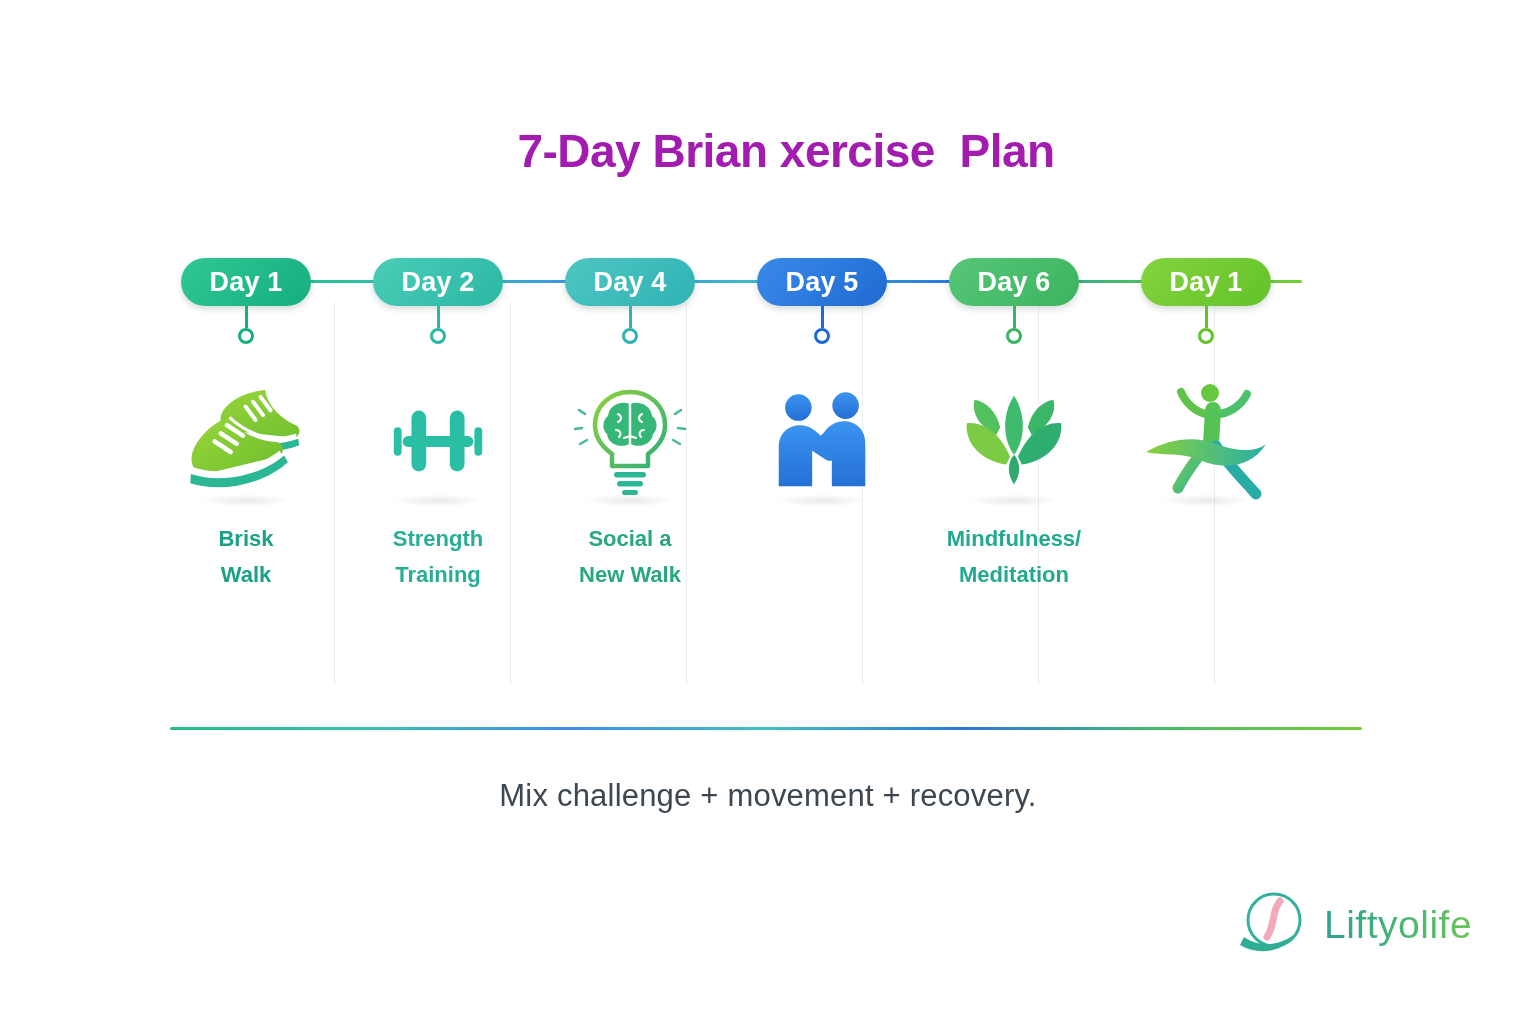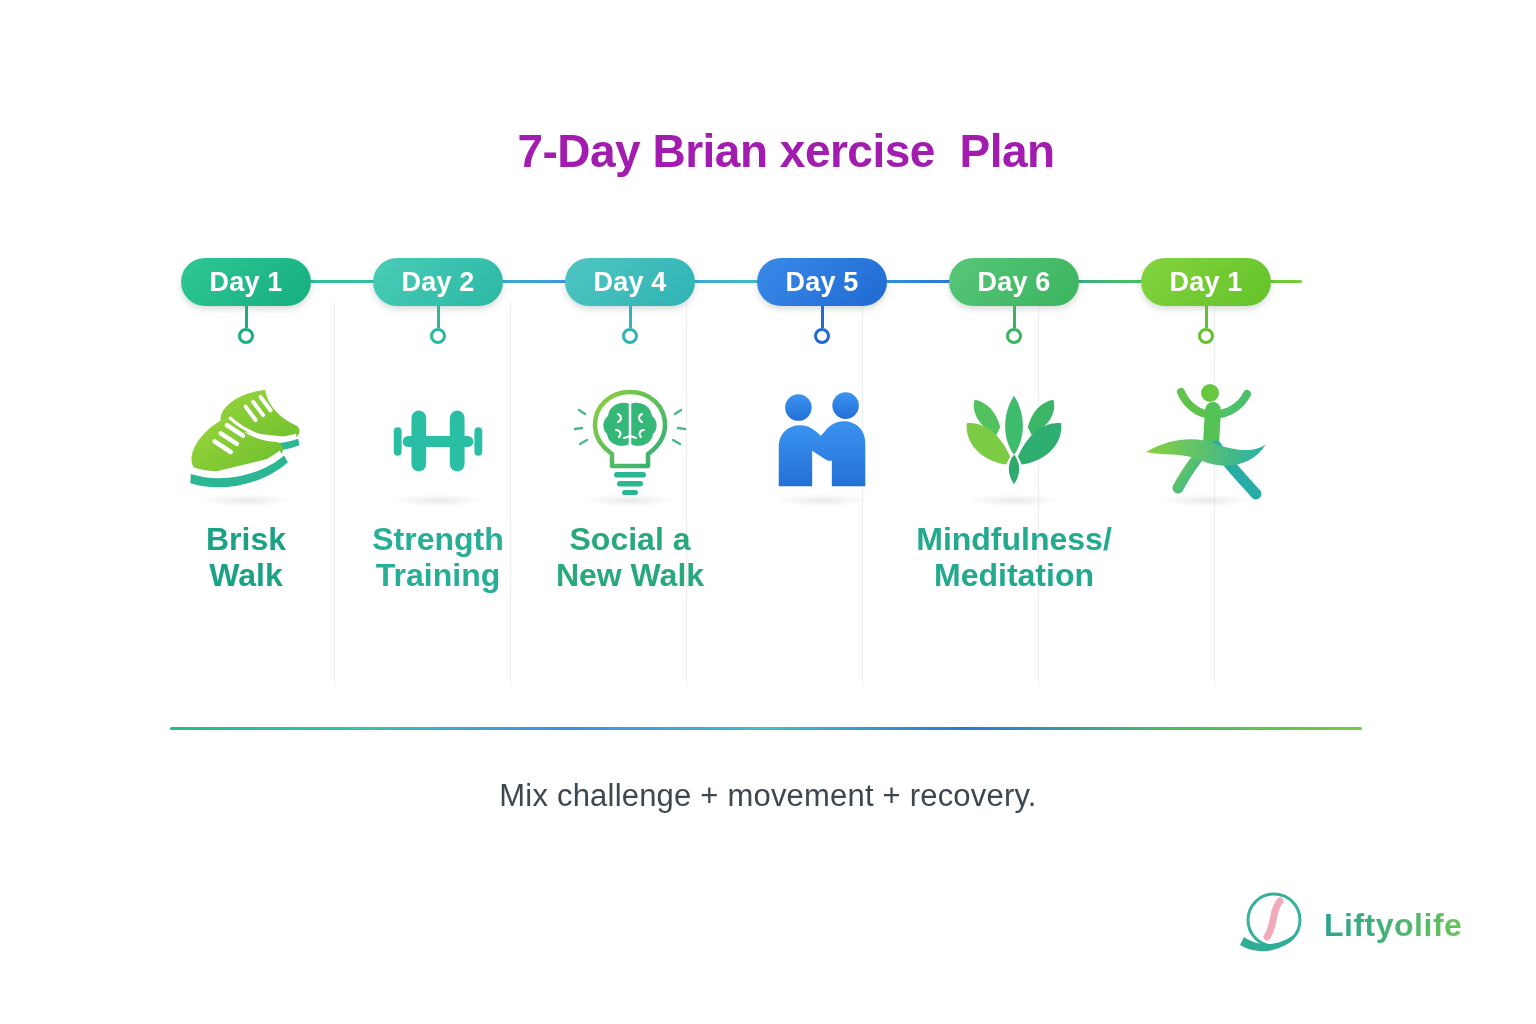--- a/index.html
+++ b/index.html
@@ -12,26 +12,26 @@
   .divider{position:absolute;top:44px;height:383px;width:1px;background:#ebedef;}
   .col{position:relative;width:176px;display:flex;flex-direction:column;align-items:center;z-index:2;}
   .pill{width:130px;height:48px;border-radius:24px;display:flex;align-items:center;justify-content:center;
         background:linear-gradient(135deg,var(--p1),var(--p2));box-shadow:0 3px 6px rgba(20,60,50,.18);}
   .pill-text{color:#ffffff;font-size:27px;font-weight:700;letter-spacing:.2px;}
   .stem{width:3px;height:22px;background:var(--p2);}
   .ring{width:10px;height:10px;border:3px solid var(--p2);border-radius:50%;background:#ffffff;}
   .iconbox{margin-top:36px;width:126px;height:122px;display:flex;align-items:center;justify-content:center;}
   .icon-shadow{width:92px;height:13px;border-radius:50%;margin-top:-8px;
         background:radial-gradient(ellipse at center, rgba(70,80,90,.12), rgba(70,80,90,0) 70%);}
-  .activity{margin-top:14px;text-align:center;font-size:32px;font-weight:700;line-height:36px;color:var(--label);}
+  .activity{margin-top:14px;text-align:center;font-size:22px;font-weight:700;line-height:36px;color:var(--label);}
   .bottom-rule{position:absolute;left:170px;top:727px;width:1192px;height:3px;border-radius:2px;}
   .caption{position:absolute;top:778px;left:0;right:0;text-align:center;
            font-size:31px;font-weight:500;color:#3d4750;letter-spacing:.2px;}
   .logo{position:absolute;left:1238px;top:888px;display:flex;align-items:center;gap:16px;}
-  .logo-text{font-size:32px;font-weight:700;letter-spacing:.5px;color:#2ba391;
+  .logo-text{font-size:39px;font-weight:400;letter-spacing:.5px;color:#2ba391;
              background:linear-gradient(90deg,var(--brand1),var(--brand2));
              -webkit-background-clip:text;background-clip:text;-webkit-text-fill-color:transparent;}
 </style>
 </head>
 <body>
 
 <div class="frame" style="--brand1: #2ba391; --brand2: #67c455;">
 
   <div class="title">7-Day Brian xercise  Plan</div>
 

